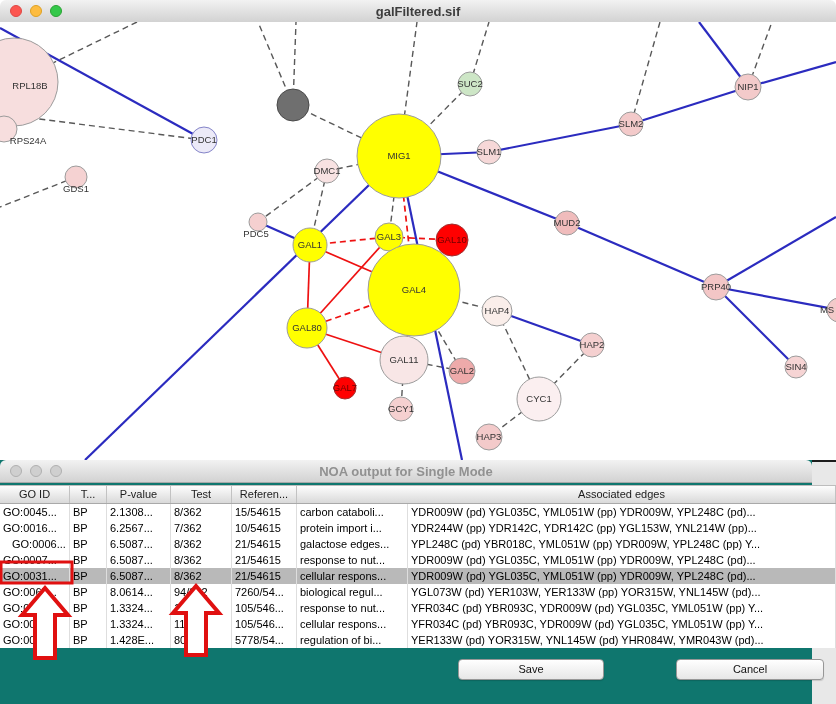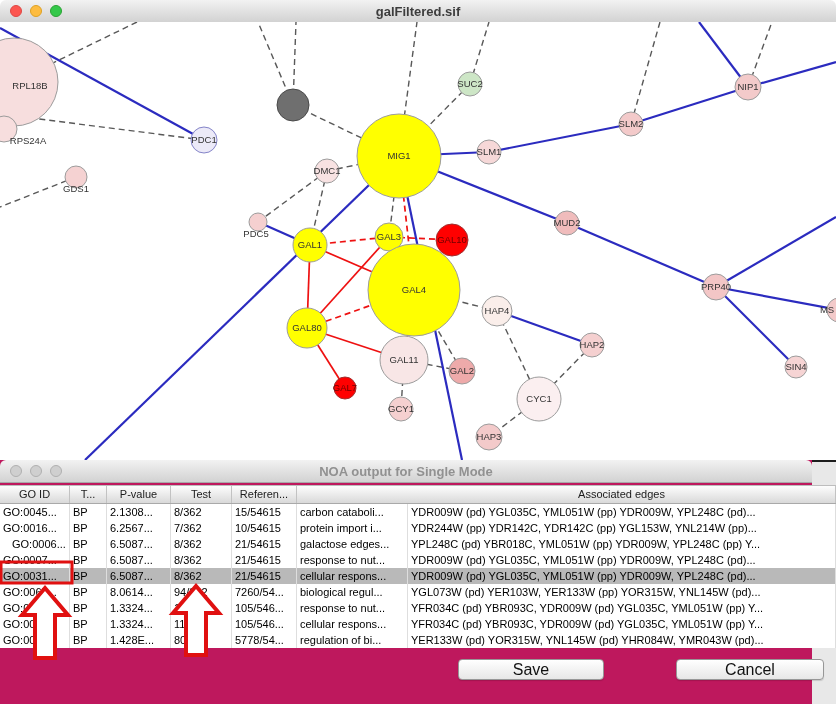--- a/index.html
+++ b/index.html
@@ -15,32 +15,32 @@
   .light{width:12px;height:12px;border-radius:50%;box-sizing:border-box;display:inline-block;}
 
   
   #win-top{position:absolute;top:0;left:0;width:836px;height:460px;background:#ffffff;}
   #canvas{position:absolute;top:22px;left:0;width:836px;height:438px;background:#ffffff;
           border-bottom:2px solid #1c1c1c;box-sizing:content-box;}
   #net-svg{display:block;}
   .nlabel{font-family:"Liberation Sans",sans-serif;font-size:9.5px;}
 
   
-  #win-bottom{position:absolute;top:460px;left:0;width:812px;height:244px;background:#be185d;}
+  #win-bottom{position:absolute;top:460px;left:0;width:812px;height:244px;background:#0f766e;}
   #table{position:absolute;top:25px;left:0;width:836px;background:#ffffff;}
   #thead{display:flex;height:17px;background:linear-gradient(#fdfdfd,#d9d9d9);
          border-top:1px solid #bdbdbd;border-bottom:1px solid #a9a9a9;}
   .hcell{font-size:11px;color:#1c1c1c;text-align:center;line-height:17px;
          border-right:1px solid #c2c2c2;box-sizing:border-box;overflow:hidden;white-space:nowrap;flex:0 0 auto;}
   .trow{display:flex;height:16px;background:#ffffff;}
   .trow.sel{background:#b9b9b9;}
   .tcell{font-size:11px;color:#000;line-height:16px;padding-left:3px;box-sizing:border-box;
          overflow:hidden;white-space:nowrap;border-right:1px solid #dedede;flex:0 0 auto;}
   .btn{position:absolute;height:21px;background:linear-gradient(#ffffff,#e7e7e7);
-       border:1px solid #979797;border-radius:4px;font-size:16px;color:#111;text-align:center;
+       border:1px solid #979797;border-radius:4px;font-size:11px;color:#111;text-align:center;
        line-height:19px;box-sizing:border-box;box-shadow:0 1px 1px rgba(0,0,0,0.15);cursor:default;}
   #save-btn{left:458px;top:199px;width:146px;}
   #cancel-btn{left:676px;top:199px;width:148px;}
 
   
   #overlay{position:absolute;top:0;left:0;width:836px;height:704px;pointer-events:none;z-index:40;}
 </style>
 </head>
 <body>
 

